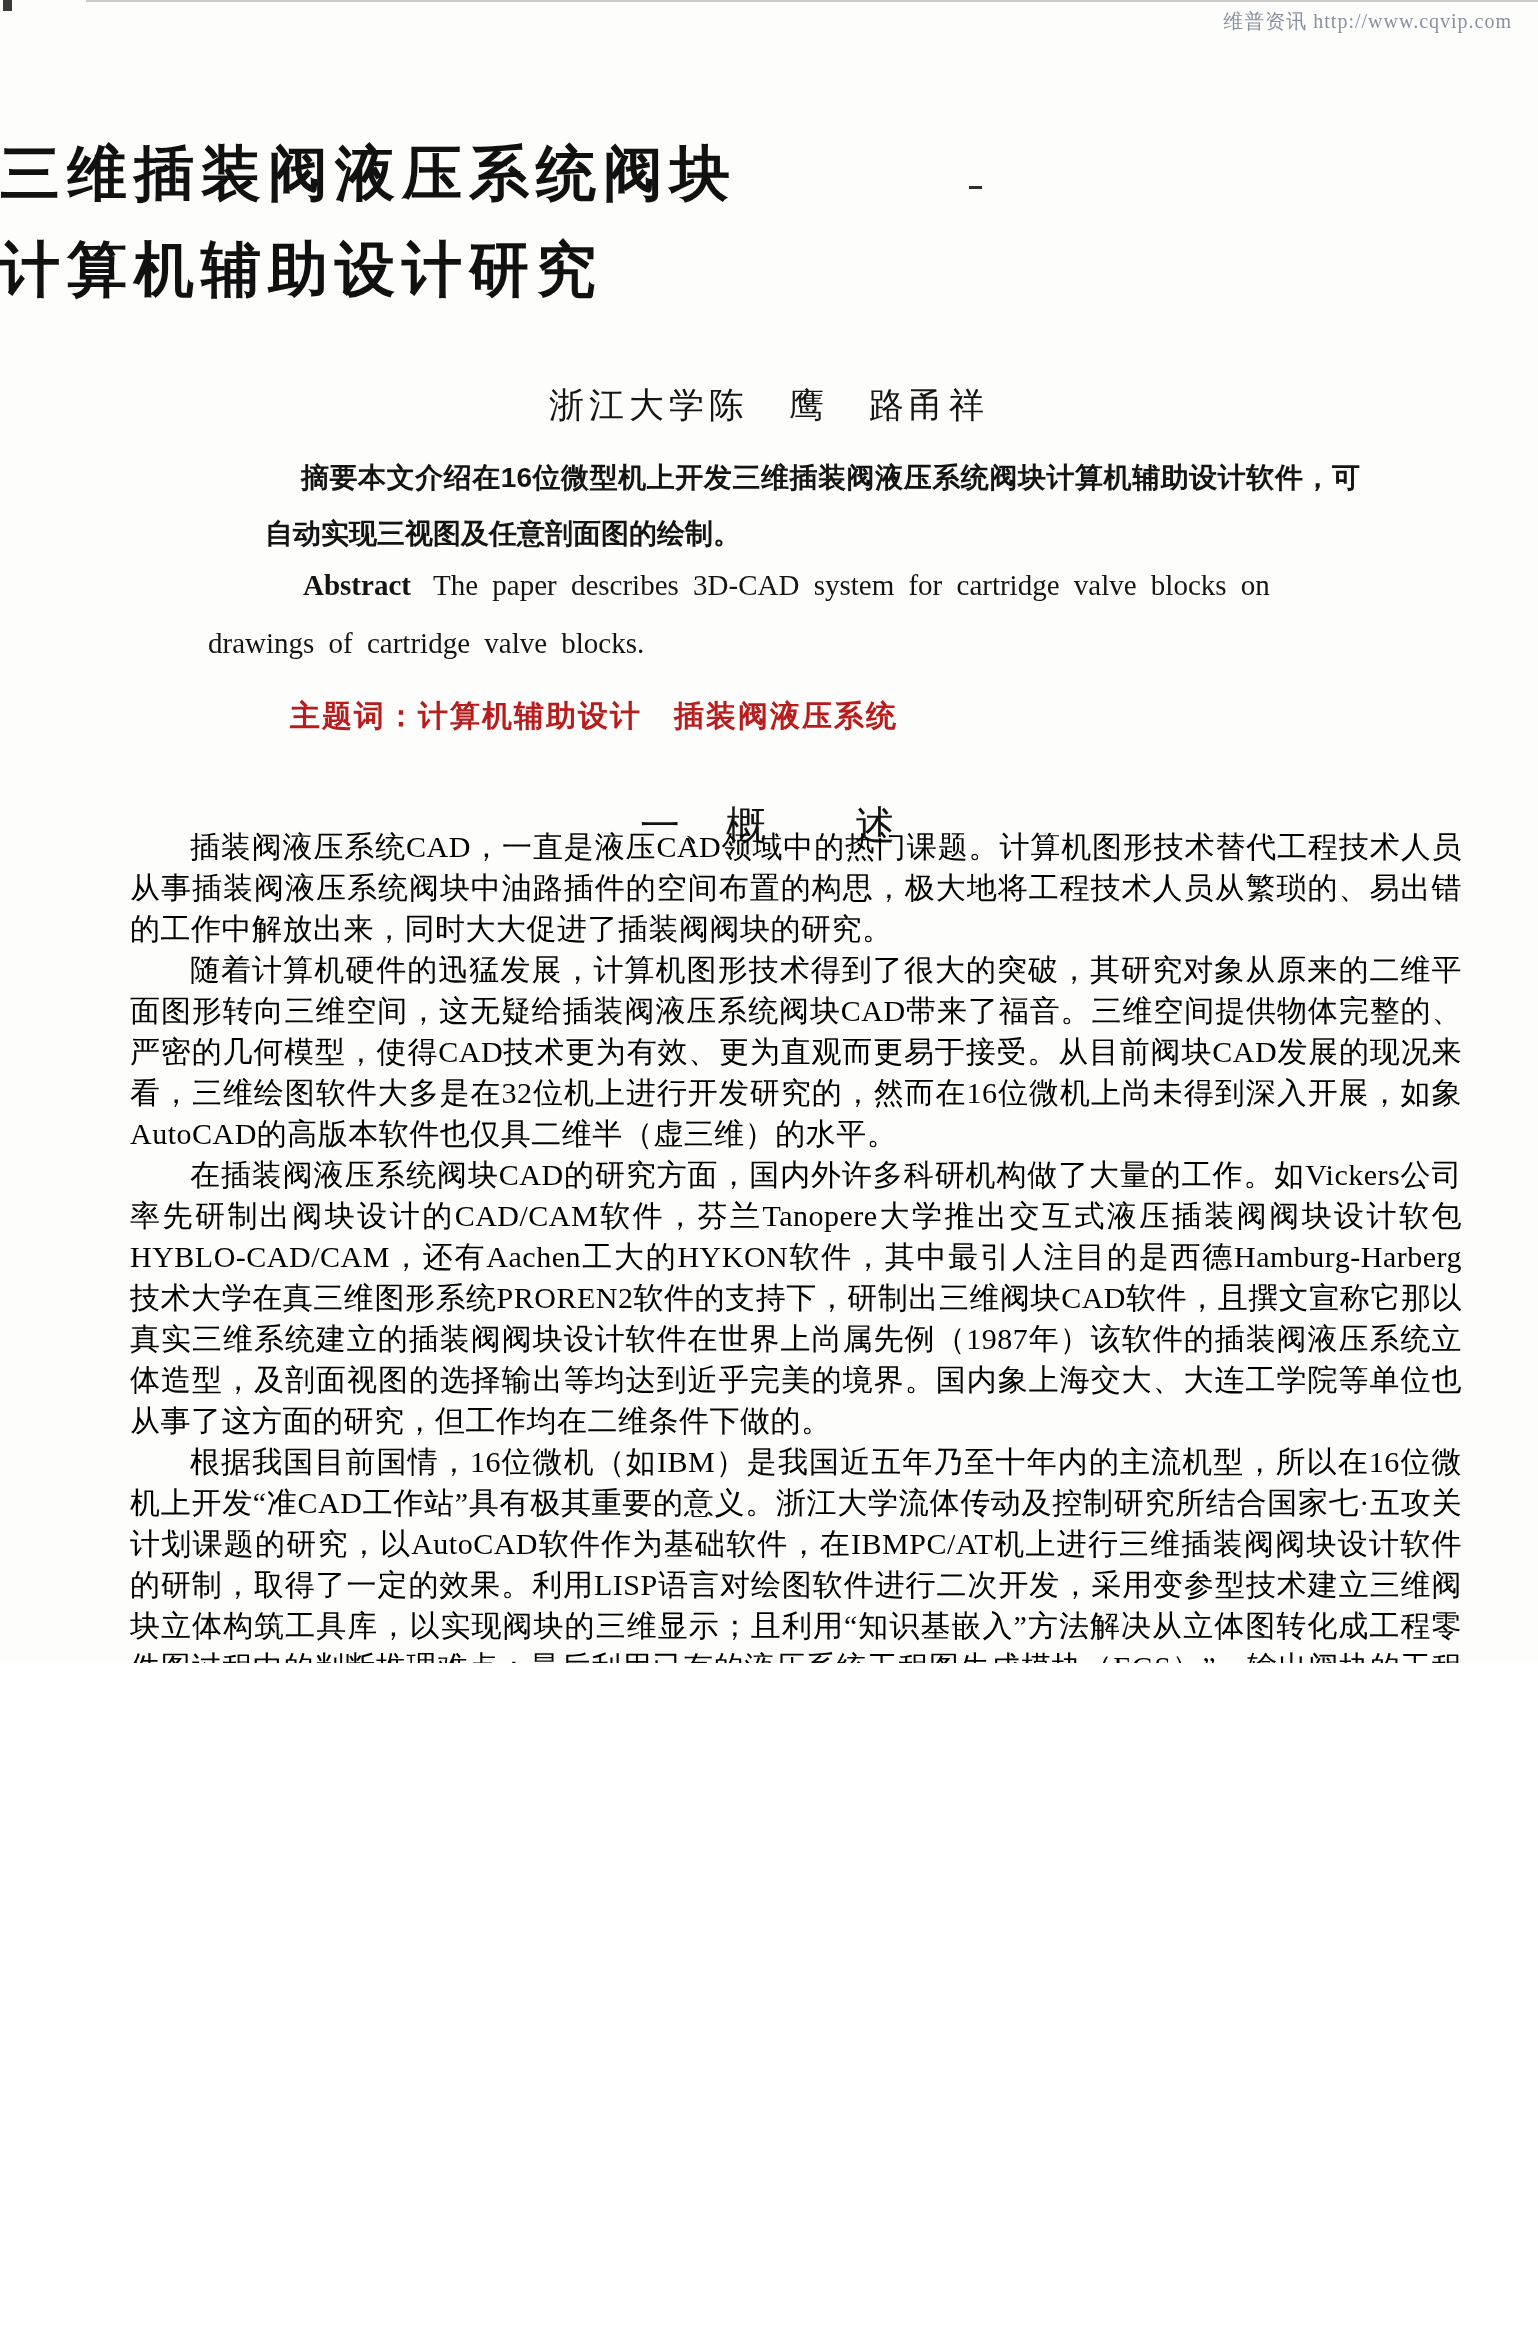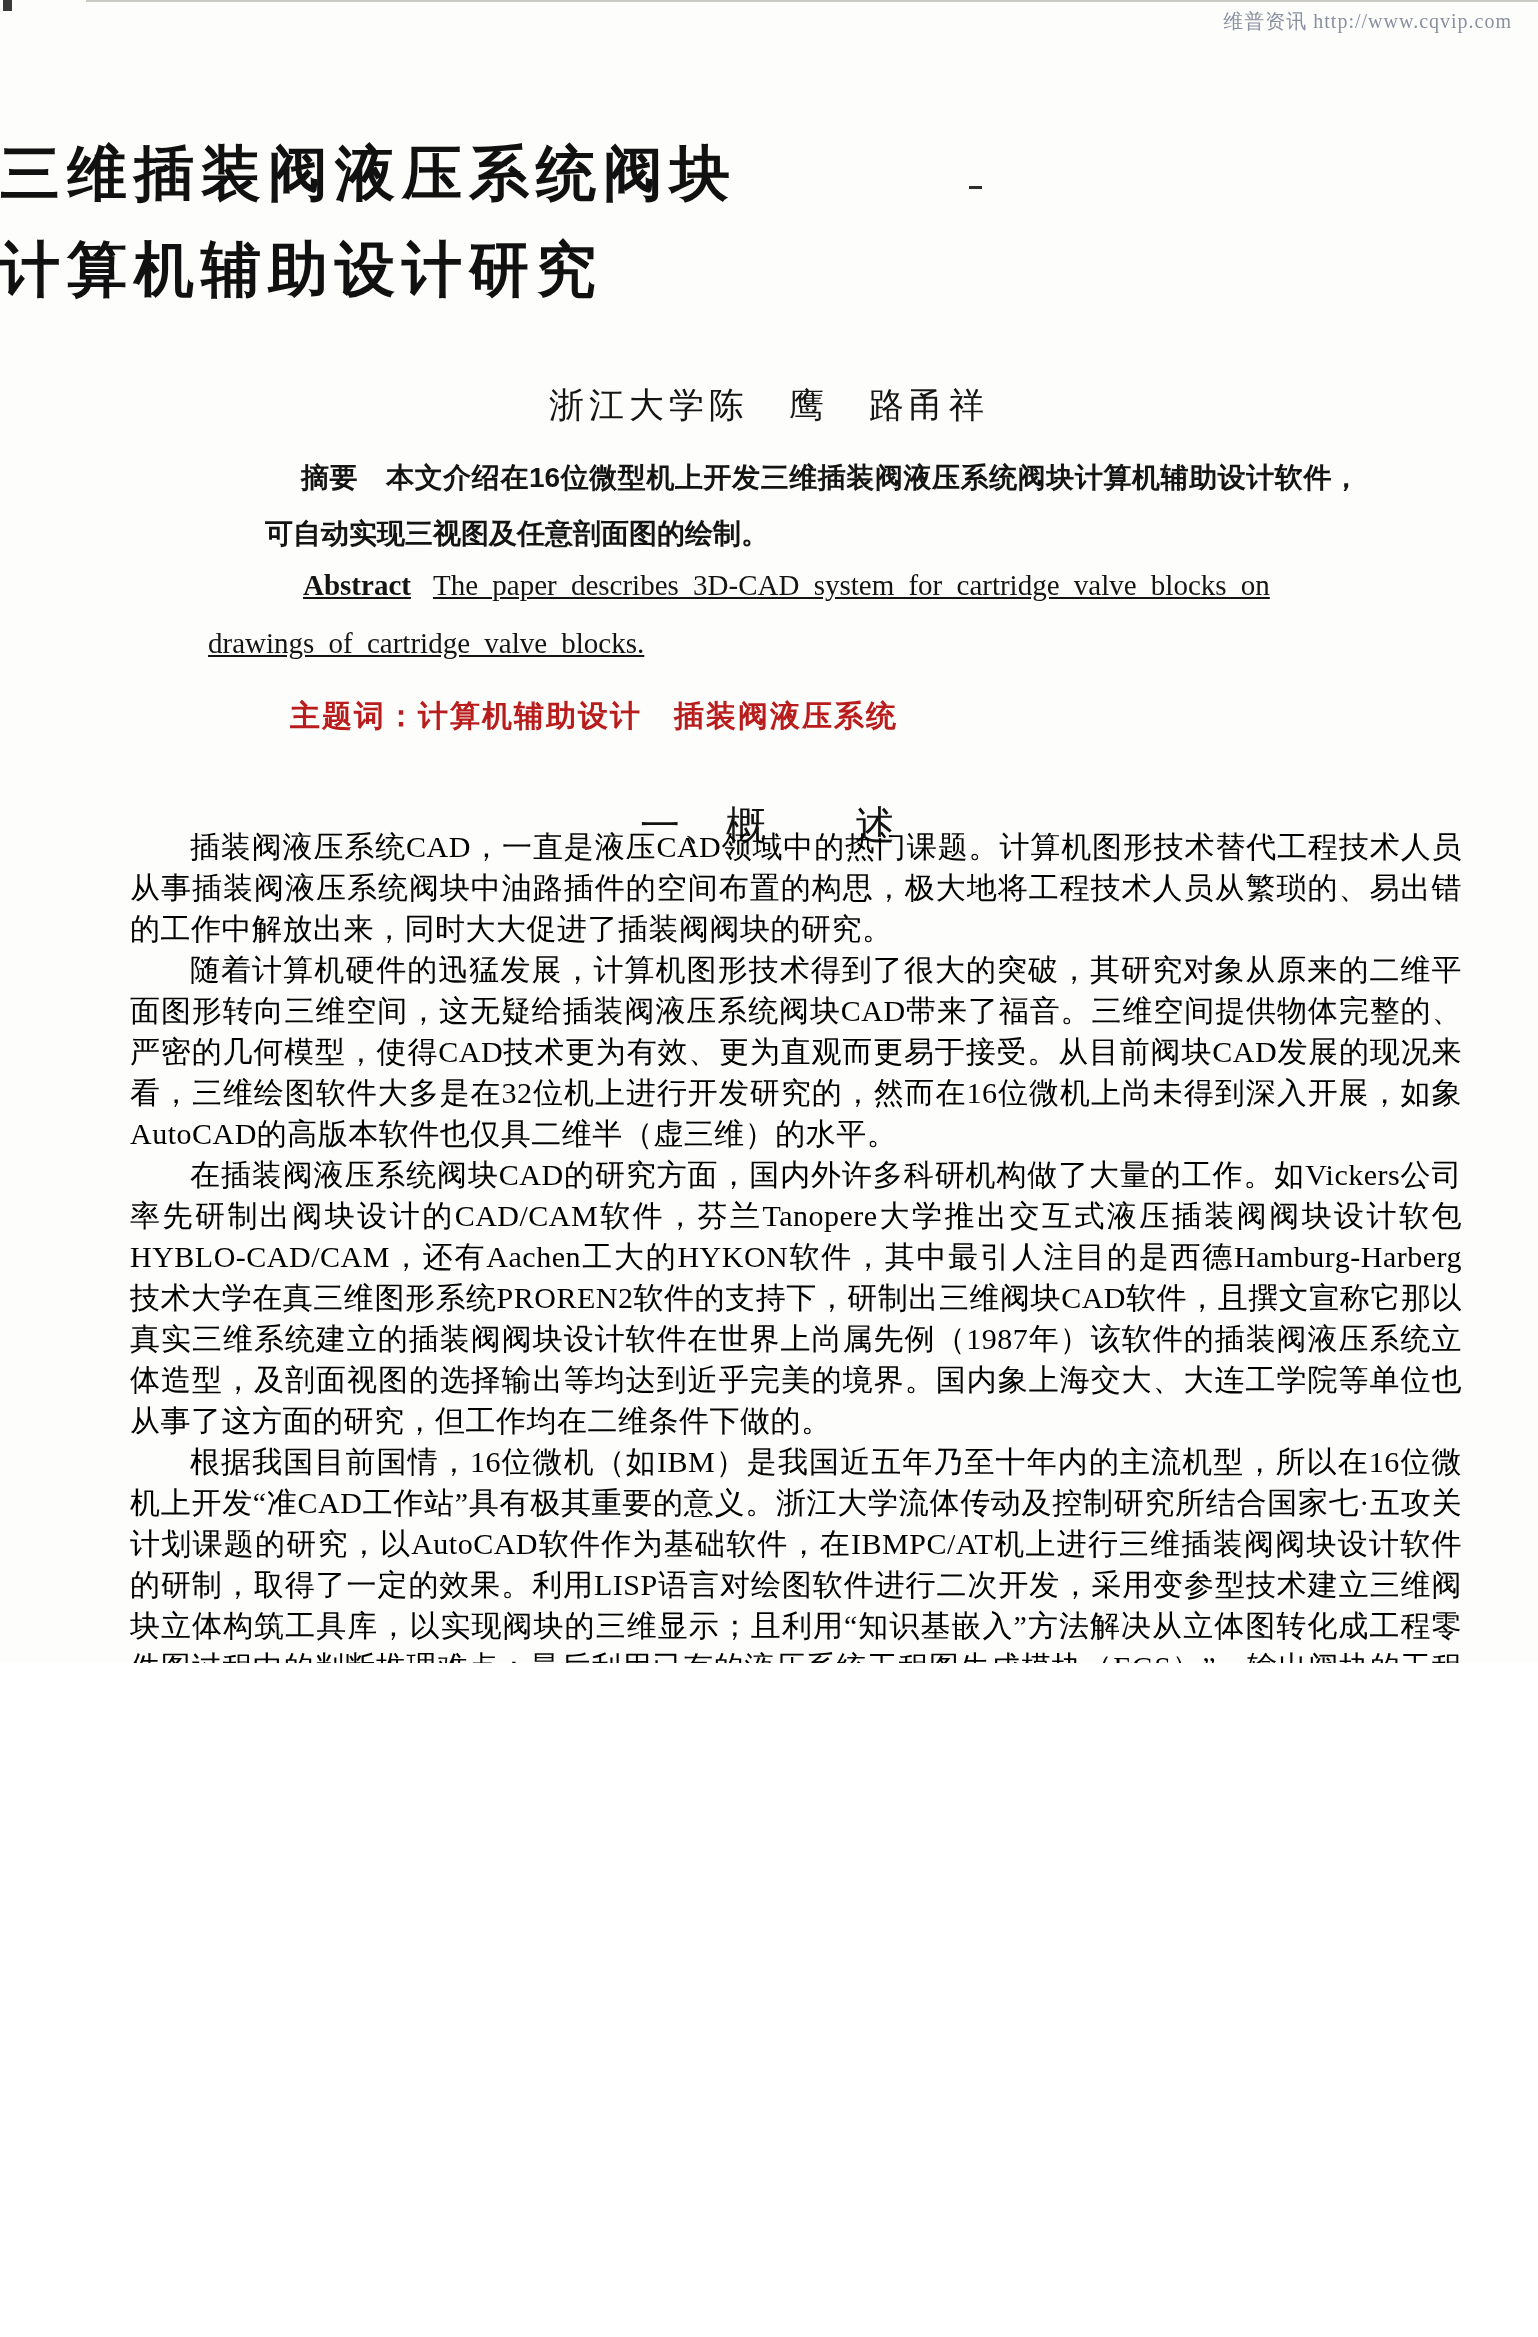--- a/index.html
+++ b/index.html
@@ -48,26 +48,25 @@
     color: #151515;
   }
   .abstract-cn {
     position: absolute; top: 450px; left: 265px; width: 1095px;
     font-family: "Liberation Sans", "DejaVu Sans", sans-serif;
     font-weight: bold;
     font-size: 28px; line-height: 56px;
     text-align: justify; text-indent: 36px;
     color: #141414;
   }
-  .abstract-cn .abs-label { margin-right: 28px; }
+  .abstract-cn .abs-label { }
   .abstract-en {
     position: absolute; top: 556px; left: 208px; width: 1160px;
     font-size: 29px; line-height: 58px; word-spacing: 7px;
     color: #141414;
-    text-decoration: underline;
   }
   .abstract-en .en-line-1 { padding-left: 95px; }
   .abstract-en .abs-label { font-weight: bold; margin-right: 22px; }
   .keywords {
     position: absolute; top: 696px; left: 290px;
     font-family: Liberation Serif, serif;
     font-weight: bold;
     font-size: 30px; letter-spacing: 2px;
     color: #b91c1c;
   }

